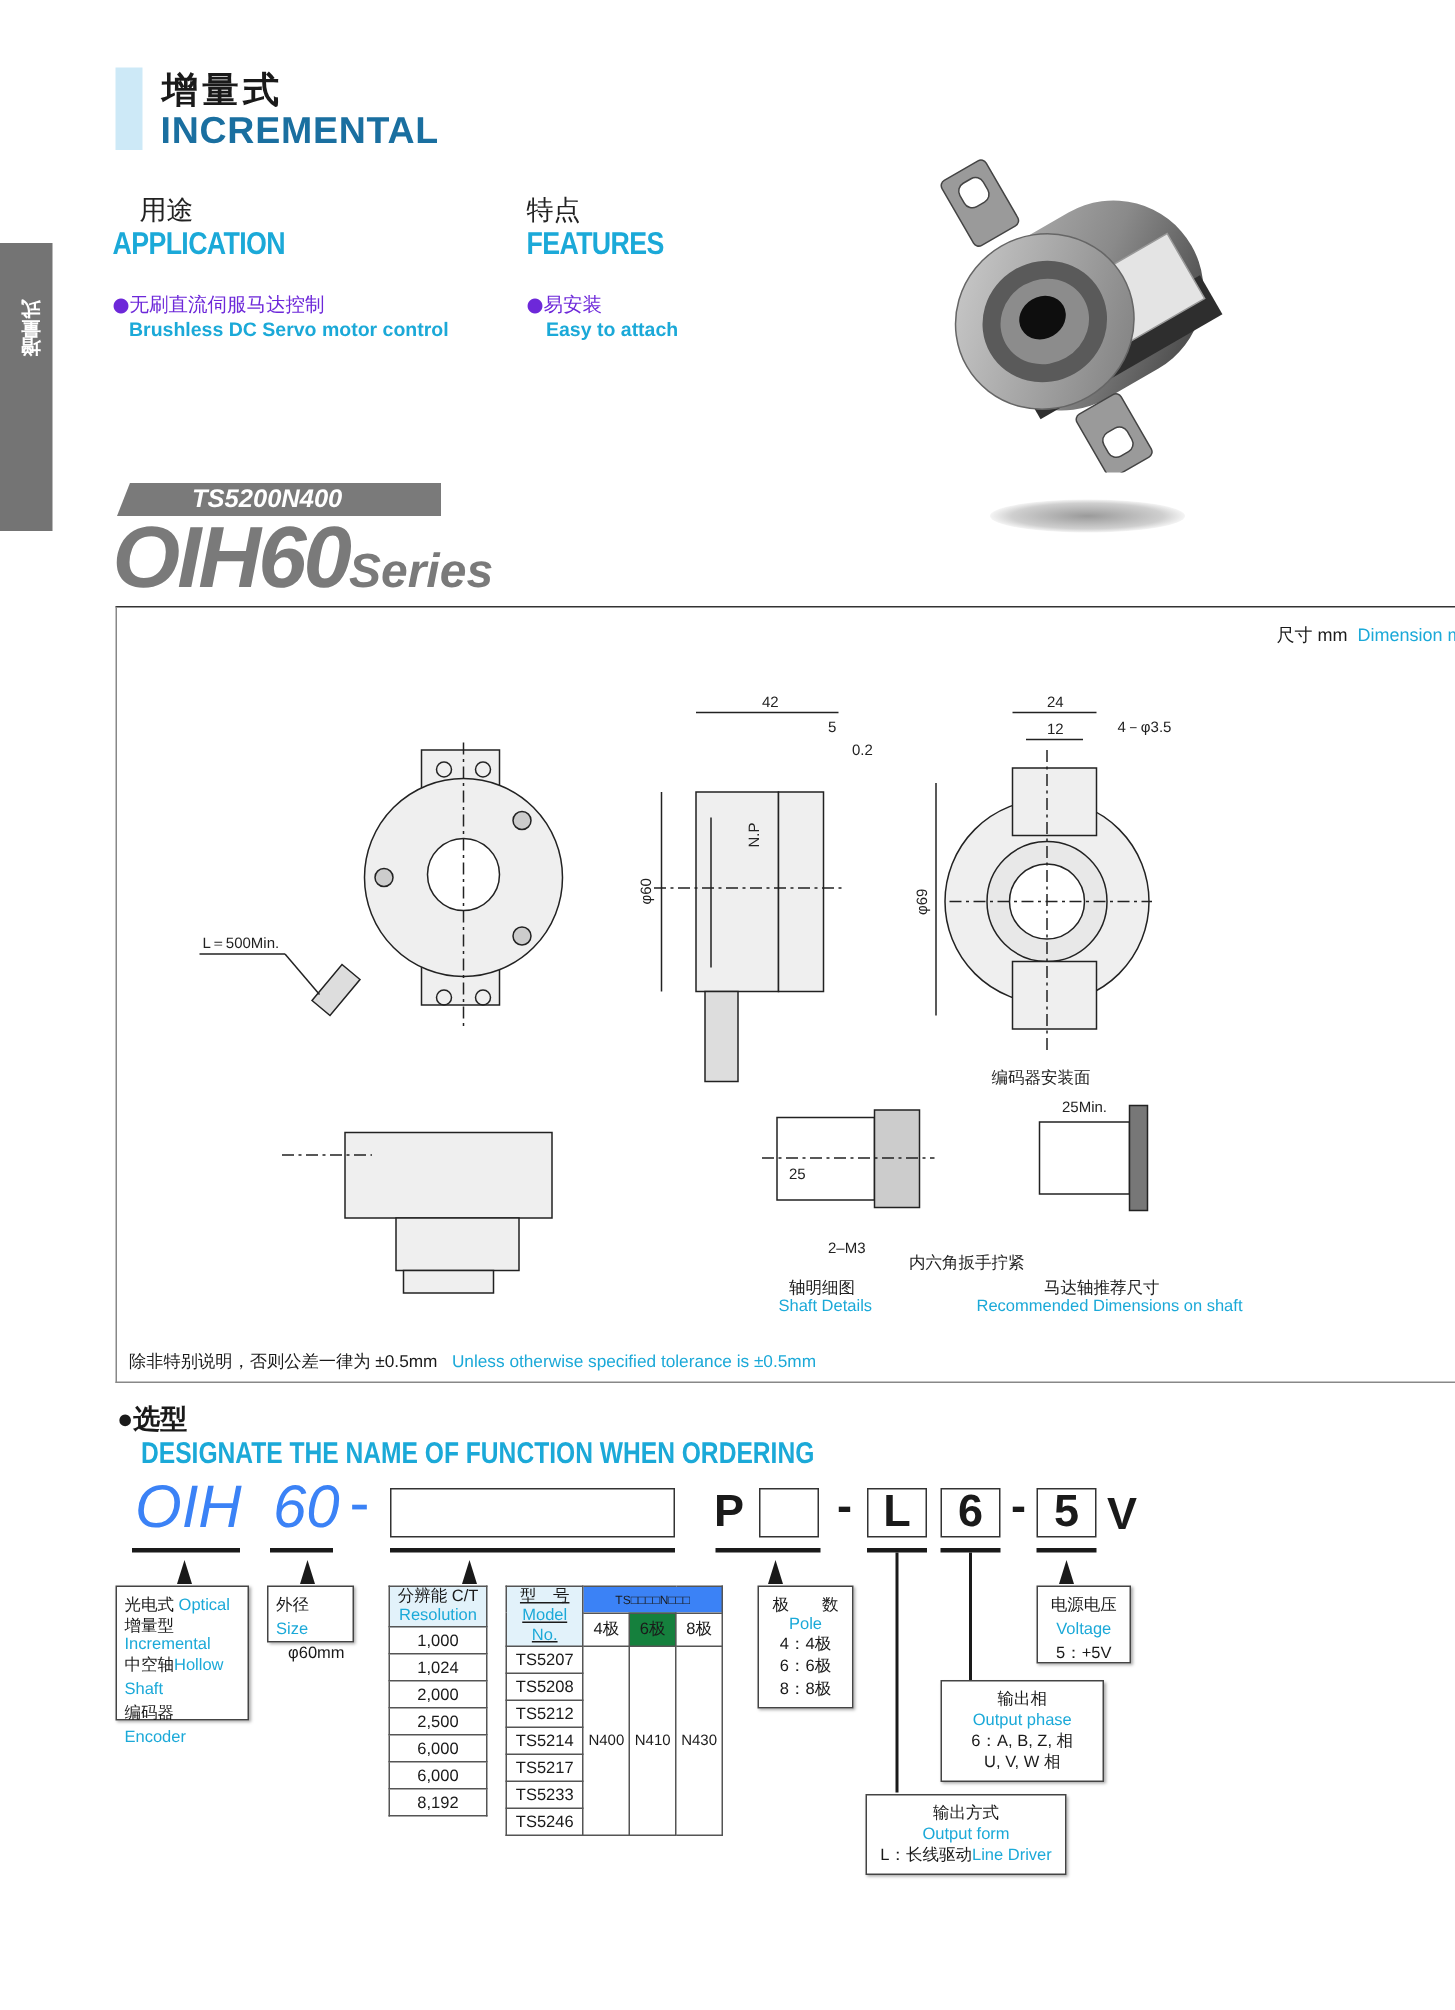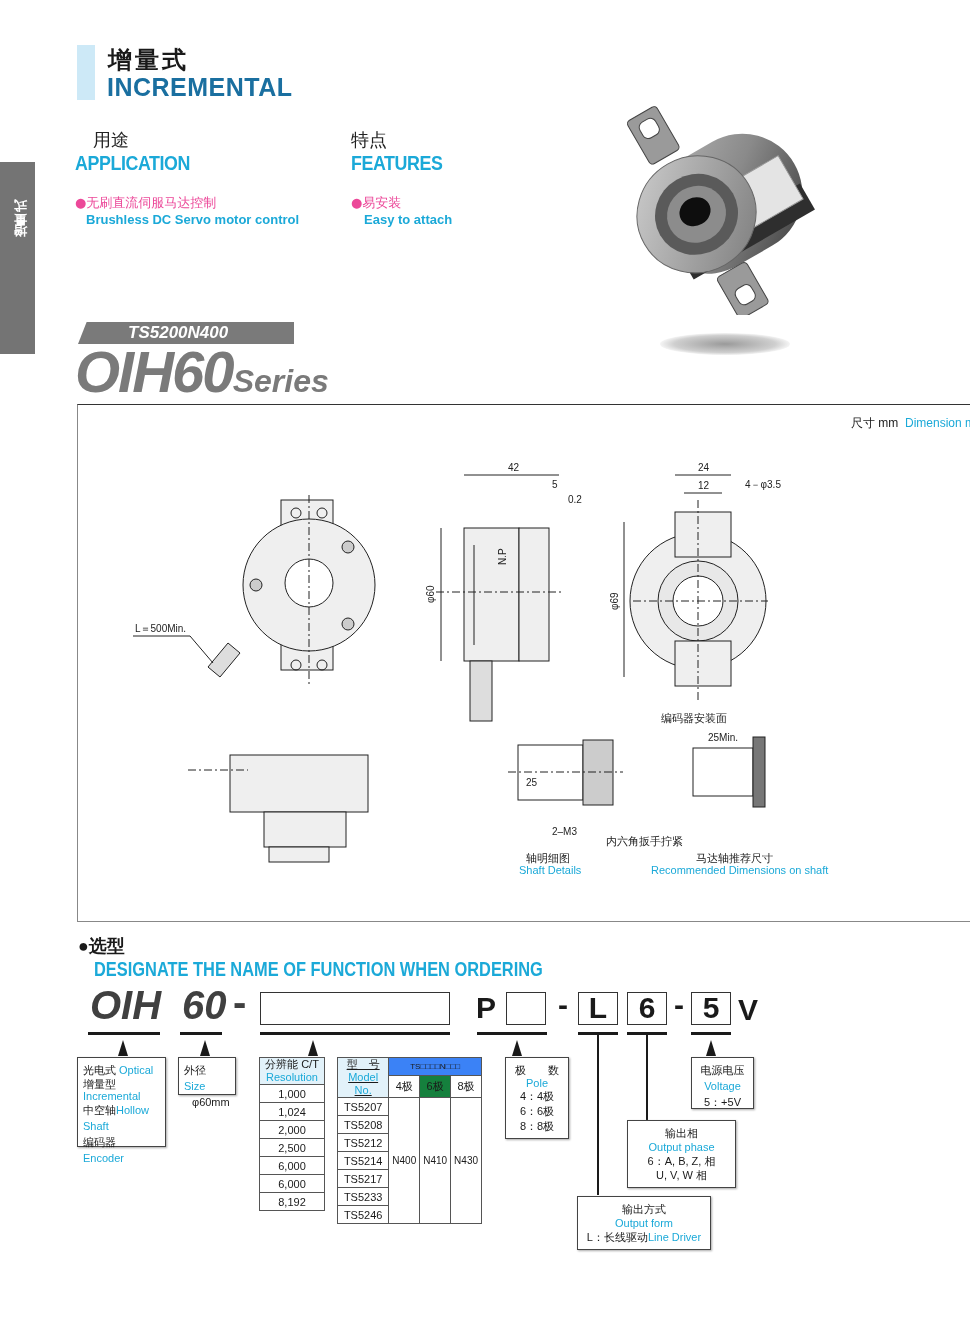--- a/index.html
+++ b/index.html
@@ -16,21 +16,21 @@
   .title-cn { left: 108px; top: 44px; font-size: 24px; font-weight: bold; letter-spacing: 3px; color: #1a1a1a; }
   .title-en { left: 107px; top: 73px; font-size: 25px; font-weight: bold; color: #1a6fa0; letter-spacing: 0.5px; }
 
   
   .side-tab { left: 0; top: 162px; width: 35px; height: 192px; background: #747474; }
   .side-tab-text { position: absolute; right: 5px; top: 50px; color: #fff; font-size: 13px; font-weight: bold; writing-mode: vertical-rl; transform: rotate(180deg); letter-spacing: 12px; }
 
   
   .sec-cn { font-family: "DejaVu Serif", serif; font-size: 18px; color: #222; }
   .sec-en { font-size: 21px; font-weight: bold; color: #1ba9d8; transform: scaleX(0.85); transform-origin: left; letter-spacing: -0.5px; }
-  .bullet-cn { font-family: "DejaVu Serif", serif; font-size: 13px; color: #ec4899; }
+  .bullet-cn { font-family: "DejaVu Serif", serif; font-size: 13px; color: #6d28d9; }
   .bullet-en { font-size: 13px; font-weight: bold; color: #1ba9d8; }
 
   
   .photo { left: 595px; top: 75px; width: 250px; height: 240px; }
   .photo-shadow { left: 660px; top: 333px; width: 130px; height: 22px; border-radius: 50%;
     background: radial-gradient(ellipse at center, #9a9a9a 0%, #cfcfcf 55%, rgba(255,255,255,0) 75%); }
 
   
   .model-tag { left: 78px; top: 322px; width: 216px; height: 22px; background: #7a7a7a;
     clip-path: polygon(4% 0, 100% 0, 100% 100%, 0 100%); }
@@ -39,21 +39,21 @@
   .series-sub { font-size: 32px; letter-spacing: 0; }
 
   
   .dim-box { left: 77px; top: 404px; width: 921px; height: 518px; border: 1.5px solid #888; border-top-color: #333; }
   .dim-unit { right: 12px; top: 10px; font-size: 12px; }
   .tolerance { left: 8px; bottom: 6px; font-size: 11.5px; }
 
   
   .ord-cn { left: 78px; top: 934px; font-size: 18px; font-weight: bold; }
   .ord-en { left: 94px; top: 958px; font-size: 20px; font-weight: bold; color: #1ba9d8; transform: scaleX(0.82); transform-origin: left; }
-  .code-text { font-size: 40px; font-weight: bold; font-style: italic; color: #404040; }
+  .code-text { font-size: 40px; font-weight: normal; font-style: italic; color: #3b82f6; }
   .code-box { border: 1.5px solid #333; background: #fff; }
   .code-letter { font-size: 30px; font-weight: bold; color: #1a1a1a; text-align: center; line-height: 30px; }
   .code-underline { height: 3px; background: #1a1a1a; }
   .pointer { width: 2px; background: #1a1a1a; }
   .arrow { width: 0; height: 0; border-left: 5px solid transparent; border-right: 5px solid transparent; border-bottom: 16px solid #1a1a1a; }
   .info-box { border: 1.5px solid #444; background: #fff; box-shadow: 1px 1px 2px #aaa; font-size: 11px; padding: 4px 5px; line-height: 16px; }
   .info-box .c { color: #1ba9d8; }
   .center { text-align: center; }
 
   table.res { border-collapse: collapse; font-size: 11px; border-radius: 11px; }
@@ -188,20 +188,24 @@
 
       <text x="583" y="317" stroke="none" fill="#222" font-size="11">编码器安装面</text>
       <text x="630" y="336" stroke="none" fill="#222">25Min.</text>
       <rect x="615" y="343" width="60" height="48" fill="#fff"></rect>
       <rect x="675" y="332" width="12" height="70" fill="#777"></rect>
       <text x="618" y="457" stroke="none" fill="#222" font-size="11">马达轴推荐尺寸</text>
       <text x="573" y="469" stroke="none" fill="#1ba9d8" font-size="11">Recommended Dimensions on shaft</text>
     </g>
   </svg>
 
+  <div class="abs tolerance">
+    <span>除非特别说明，否则公差一律为 ±0.5mm</span>&nbsp;&nbsp;
+    <span class="cyan">Unless otherwise specified tolerance is ±0.5mm</span>
+  </div>
 </div>
 
 <div class="abs ord-cn">●选型</div>
 <div class="abs ord-en">DESIGNATE THE NAME OF FUNCTION WHEN ORDERING</div>
 
 <div class="abs code-text" style="left:90px; top:983px;">OIH</div>
 <div class="abs code-text" style="left:182px; top:983px;">60</div>
 <div class="abs code-text" style="left:233px; top:980px; font-style:normal;">-</div>
 <div class="abs code-box" style="left:260px; top:992px; width:190px; height:33px;"></div>
 <div class="abs code-letter" style="left:476px; top:993px;">P</div>

